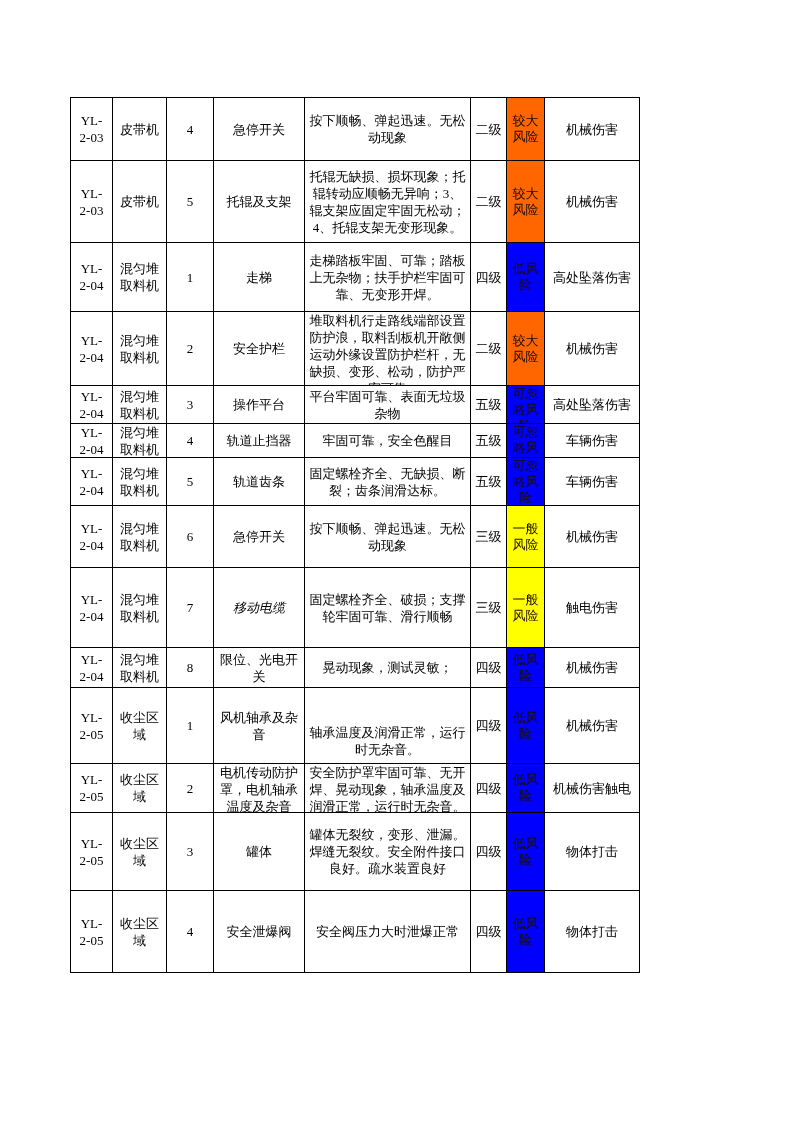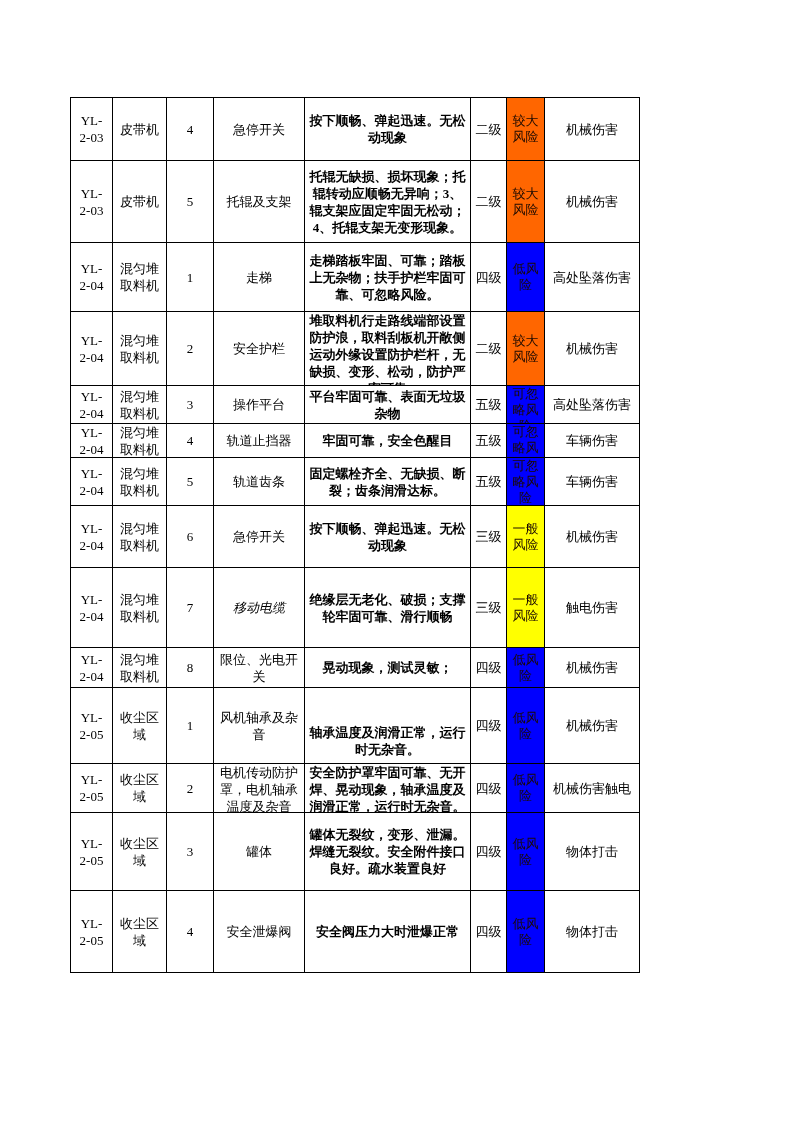--- a/index.html
+++ b/index.html
@@ -15,21 +15,21 @@
   td{
     border:1px solid #000;padding:0;vertical-align:middle;
     font-size:13px;line-height:17px;overflow:hidden;
   }
   .cv{
     display:flex;flex-direction:column;align-items:center;
     justify-content:center;justify-content:safe center;
     overflow:hidden;text-align:center;padding:0 1px;box-sizing:border-box;
   }
   .cv span{width:100%;display:block;}
-  .c-desc .cv{padding:0 2px;font-weight:bold;}
+  .c-desc .cv{padding:0 2px;}
   .c-risk{line-height:16px;}
   .c-risk .cv span{color:#1c0a00;}
   span.id-text{width:30px;}
 </style>
 </head>
 <body>
 
 <div class="sheet">
   <table class="risk">
     <colgroup>
@@ -143,21 +143,21 @@
               <span>1</span>
             </div>
           </td>
           <td>
             <div class="cv" style="height: 68px;">
               <span>走梯</span>
             </div>
           </td>
           <td class="c-desc">
             <div class="cv" style="height: 68px;">
-              <span>走梯踏板牢固、可靠；踏板上无杂物；扶手护栏牢固可靠、可忽略风险。</span>
+              <span>走梯踏板牢固、可靠；踏板上无杂物；扶手护栏牢固可靠、无变形开焊。</span>
             </div>
           </td>
           <td>
             <div class="cv" style="height: 68px;">
               <span>四级</span>
             </div>
           </td>
           <td class="c-risk" style="background: rgb(0, 0, 255);">
             <div class="cv" style="height: 68px;">
               <span>低风险</span>
@@ -395,21 +395,21 @@
               <span>7</span>
             </div>
           </td>
           <td>
             <div class="cv" style="height: 79px; font-style: italic;">
               <span>移动电缆</span>
             </div>
           </td>
           <td class="c-desc">
             <div class="cv" style="height: 79px;">
-              <span>绝缘层无老化、破损；支撑轮牢固可靠、滑行顺畅</span>
+              <span>固定螺栓齐全、破损；支撑轮牢固可靠、滑行顺畅</span>
             </div>
           </td>
           <td>
             <div class="cv" style="height: 79px;">
               <span>三级</span>
             </div>
           </td>
           <td class="c-risk" style="background: rgb(255, 255, 0);">
             <div class="cv" style="height: 79px;">
               <span>一般风险</span>

